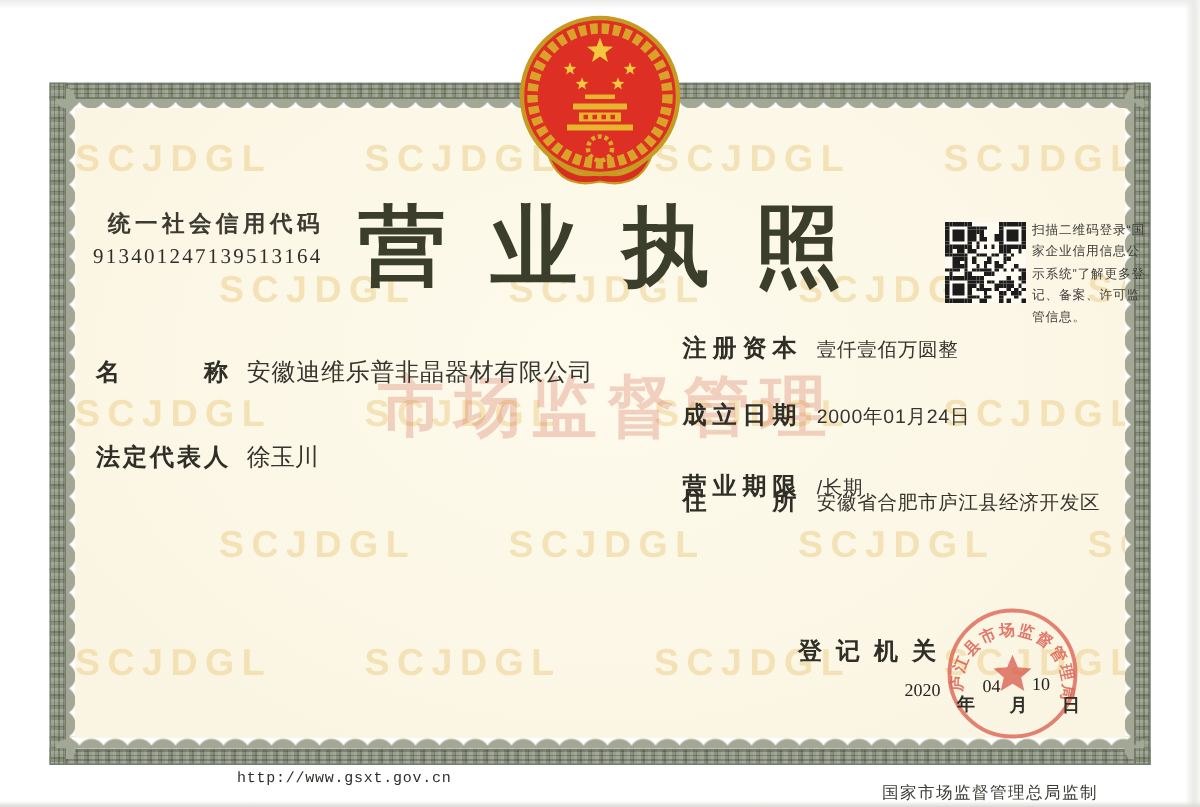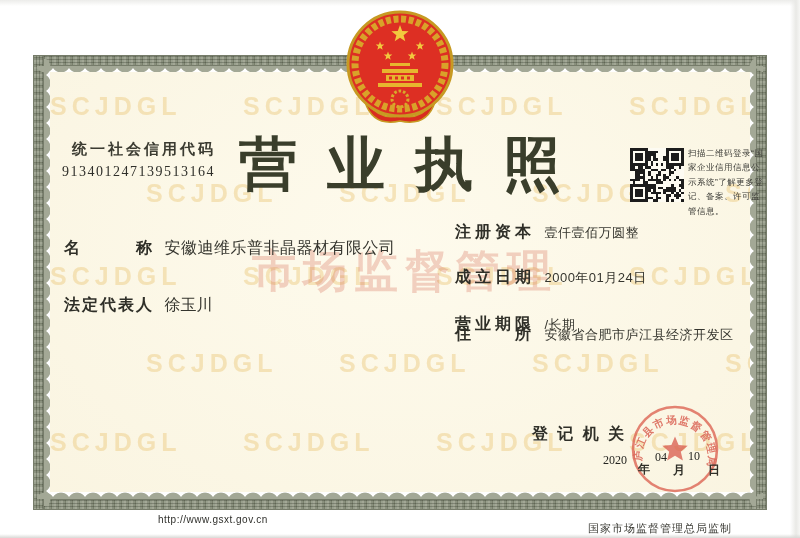--- a/index.html
+++ b/index.html
@@ -67,21 +67,21 @@
   
   .regauth{position:absolute;left:532px;top:424px;width:92px;font-weight:bold;font-size:16px;color:#2f2f28;
            text-align:justify;text-align-last:justify;text-justify:inter-character;}
   .seal{position:absolute;left:628px;top:402px;width:94px;height:94px;opacity:.88;}
   .dateline{position:absolute;left:598px;top:448px;width:150px;height:32px;font-size:12px;color:#2f2f28;}
   .dateline span{position:absolute;}
   .dateline .num{font-family:"Liberation Serif",serif;color:#242420;}
   .dateline .unit{font-weight:bold;}
   
   .foot-left{position:absolute;left:24px;top:523px;font-size:10.5px;color:#3c3c36;letter-spacing:.5px;}
-  .foot-url{position:absolute;left:158px;top:514px;font-family:Liberation Sans, sans-serif;font-size:10px;color:#2e2e2a;letter-spacing:.5px;}
+  .foot-url{position:absolute;left:158px;top:514px;font-family:Liberation Mono, monospace;font-size:10px;color:#2e2e2a;letter-spacing:.5px;}
   .foot-right{position:absolute;left:588px;top:521px;font-size:11px;color:#3c3c36;letter-spacing:1px;}
 </style>
 </head>
 <body>
 
 <div class="page">
 
   <div class="edge-top"></div>
   <div class="edge-right"></div>
   <div class="edge-bottom"></div>

